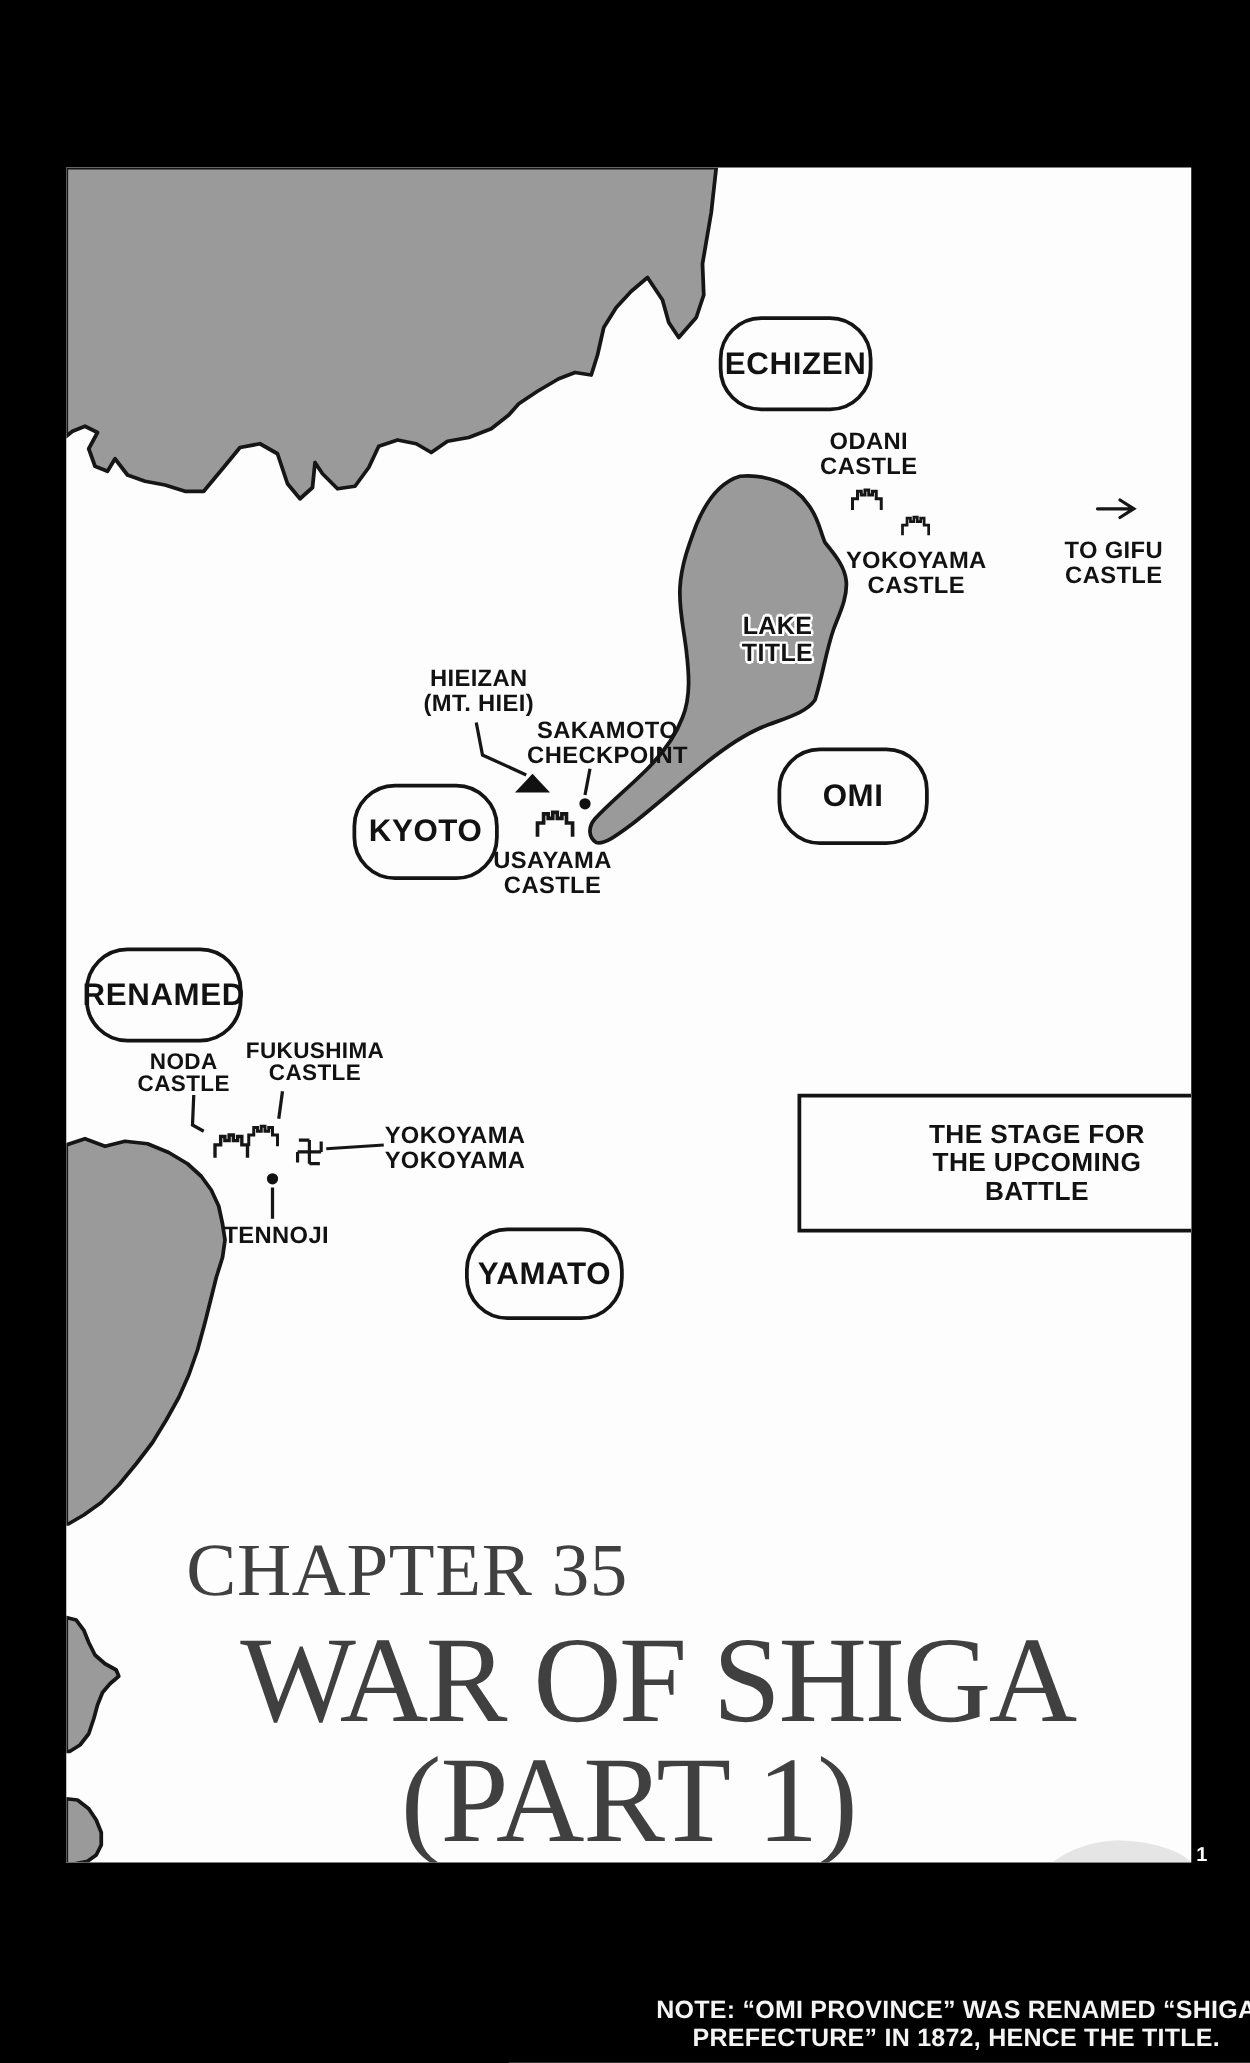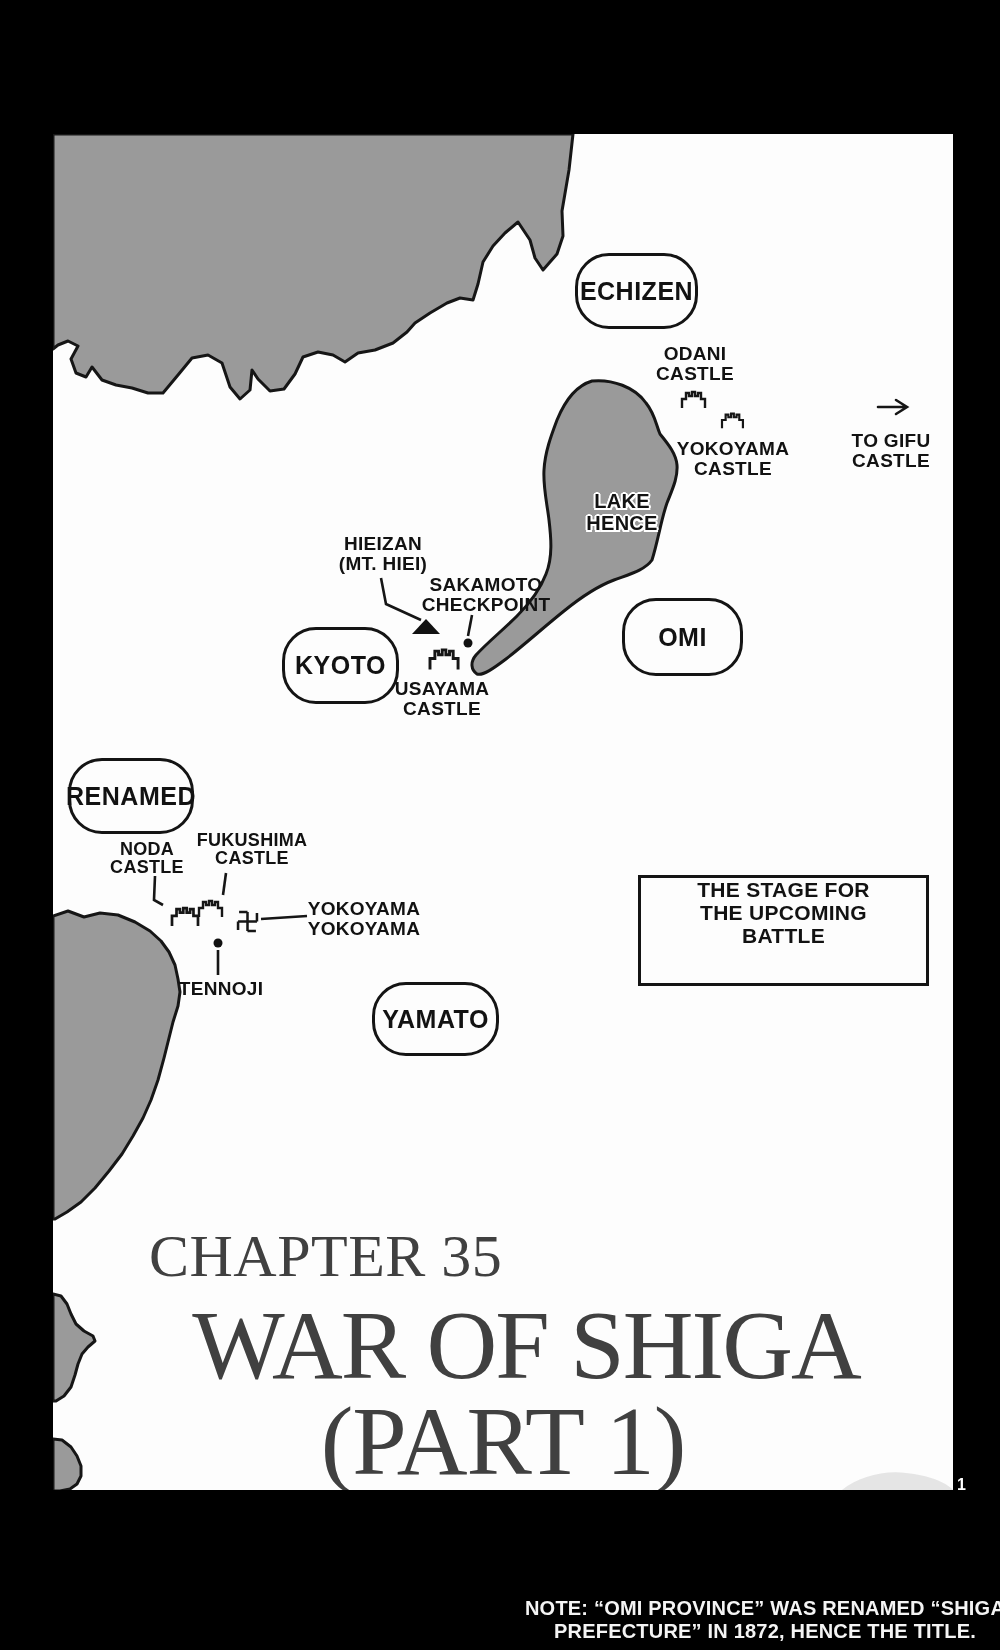--- a/index.html
+++ b/index.html
@@ -14,22 +14,22 @@
   .maplabel.outlined{font-size:20px;line-height:22px;
      text-shadow:-2px 0 0 #fff,2px 0 0 #fff,0 -2px 0 #fff,0 2px 0 #fff,
                  -1.5px -1.5px 0 #fff,1.5px -1.5px 0 #fff,-1.5px 1.5px 0 #fff,1.5px 1.5px 0 #fff;margin-left:17px;}
 
   .bubble{position:absolute;background:#fdfdfd;border:3px solid #141414;border-radius:34px;
           display:flex;align-items:center;justify-content:center;font-weight:bold;
           font-size:25px;letter-spacing:.5px;color:#121212;white-space:nowrap;}
 
   .caption-box{position:absolute;left:585px;top:741px;width:285px;height:105px;background:#fdfdfd;
                border:3px solid #141414;display:flex;flex-direction:column;align-items:center;
-               font-weight:bold;font-size:21px;line-height:23px;
-               letter-spacing:.3px;color:#121212;text-align:center;}
+               justify-content:center;font-weight:bold;font-size:21px;line-height:23px;
+               letter-spacing:.3px;color:#121212;text-align:center;padding-left:46px;}
 
   .title{position:absolute;font-family:"Liberation Serif", serif;color:#404040;white-space:nowrap;}
   #title-chapter{left:96px;top:1092px;font-size:60px;line-height:1;letter-spacing:.5px;}
   #title-line1{left:450px;top:1162px;transform:translateX(-50%);font-size:98px;line-height:1;letter-spacing:-2px;margin-left:23px;}
   #title-line2{left:450px;top:1258px;transform:translateX(-50%);font-size:98px;line-height:1;letter-spacing:-1px;}
 
   .footnote{position:absolute;left:765px;transform:translateX(-50%);color:#f4f4f4;font-weight:bold;
             font-size:20px;line-height:21px;letter-spacing:.2px;white-space:nowrap;text-align:center;}
   #note1{top:1598px;}
   #note2{top:1621px;}
@@ -115,21 +115,21 @@
     <div class="maplabel" style="left:680px;top:305px">
       <div>YOKOYAMA</div>
       <div>CASTLE</div>
     </div>
     <div class="maplabel" style="left:838px;top:297px">
       <div>TO GIFU</div>
       <div>CASTLE</div>
     </div>
     <div class="maplabel outlined" style="left:552px;top:356px">
       <div>LAKE</div>
-      <div>HENCE</div>
+      <div>TITLE</div>
     </div>
     <div class="maplabel" style="left:330px;top:400px">
       <div>HIEIZAN</div>
       <div>(MT. HIEI)</div>
     </div>
     <div class="maplabel" style="left:433px;top:441px">
       <div>SAKAMOTO</div>
       <div>CHECKPOINT</div>
     </div>
     <div class="maplabel" style="left:389px;top:545px">

